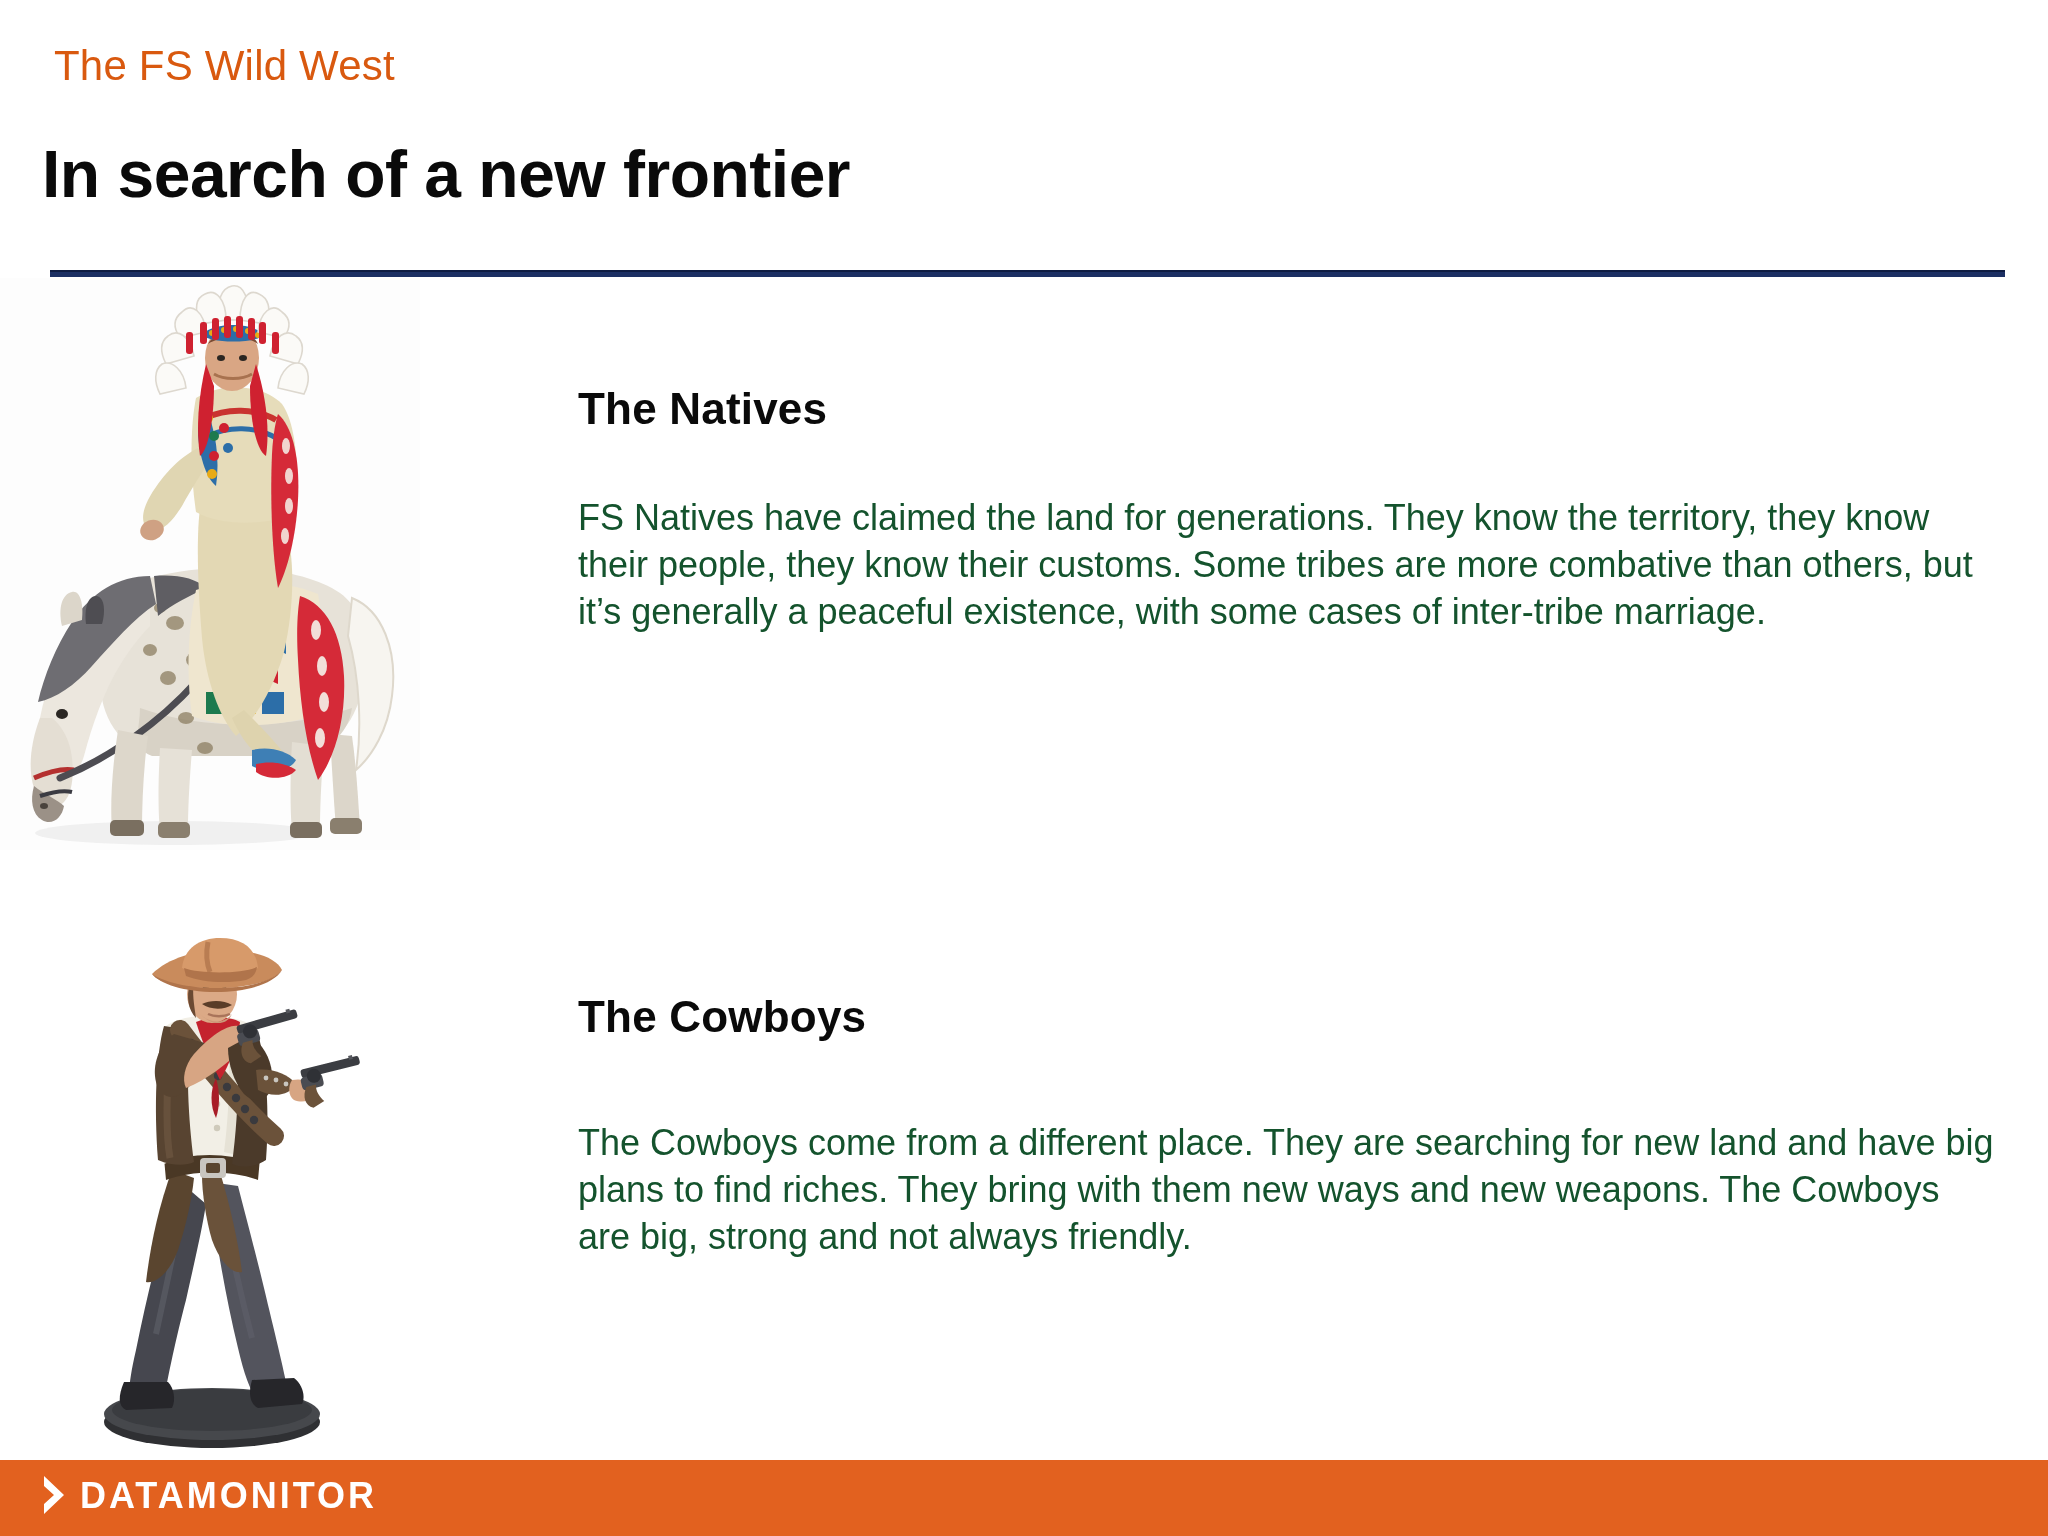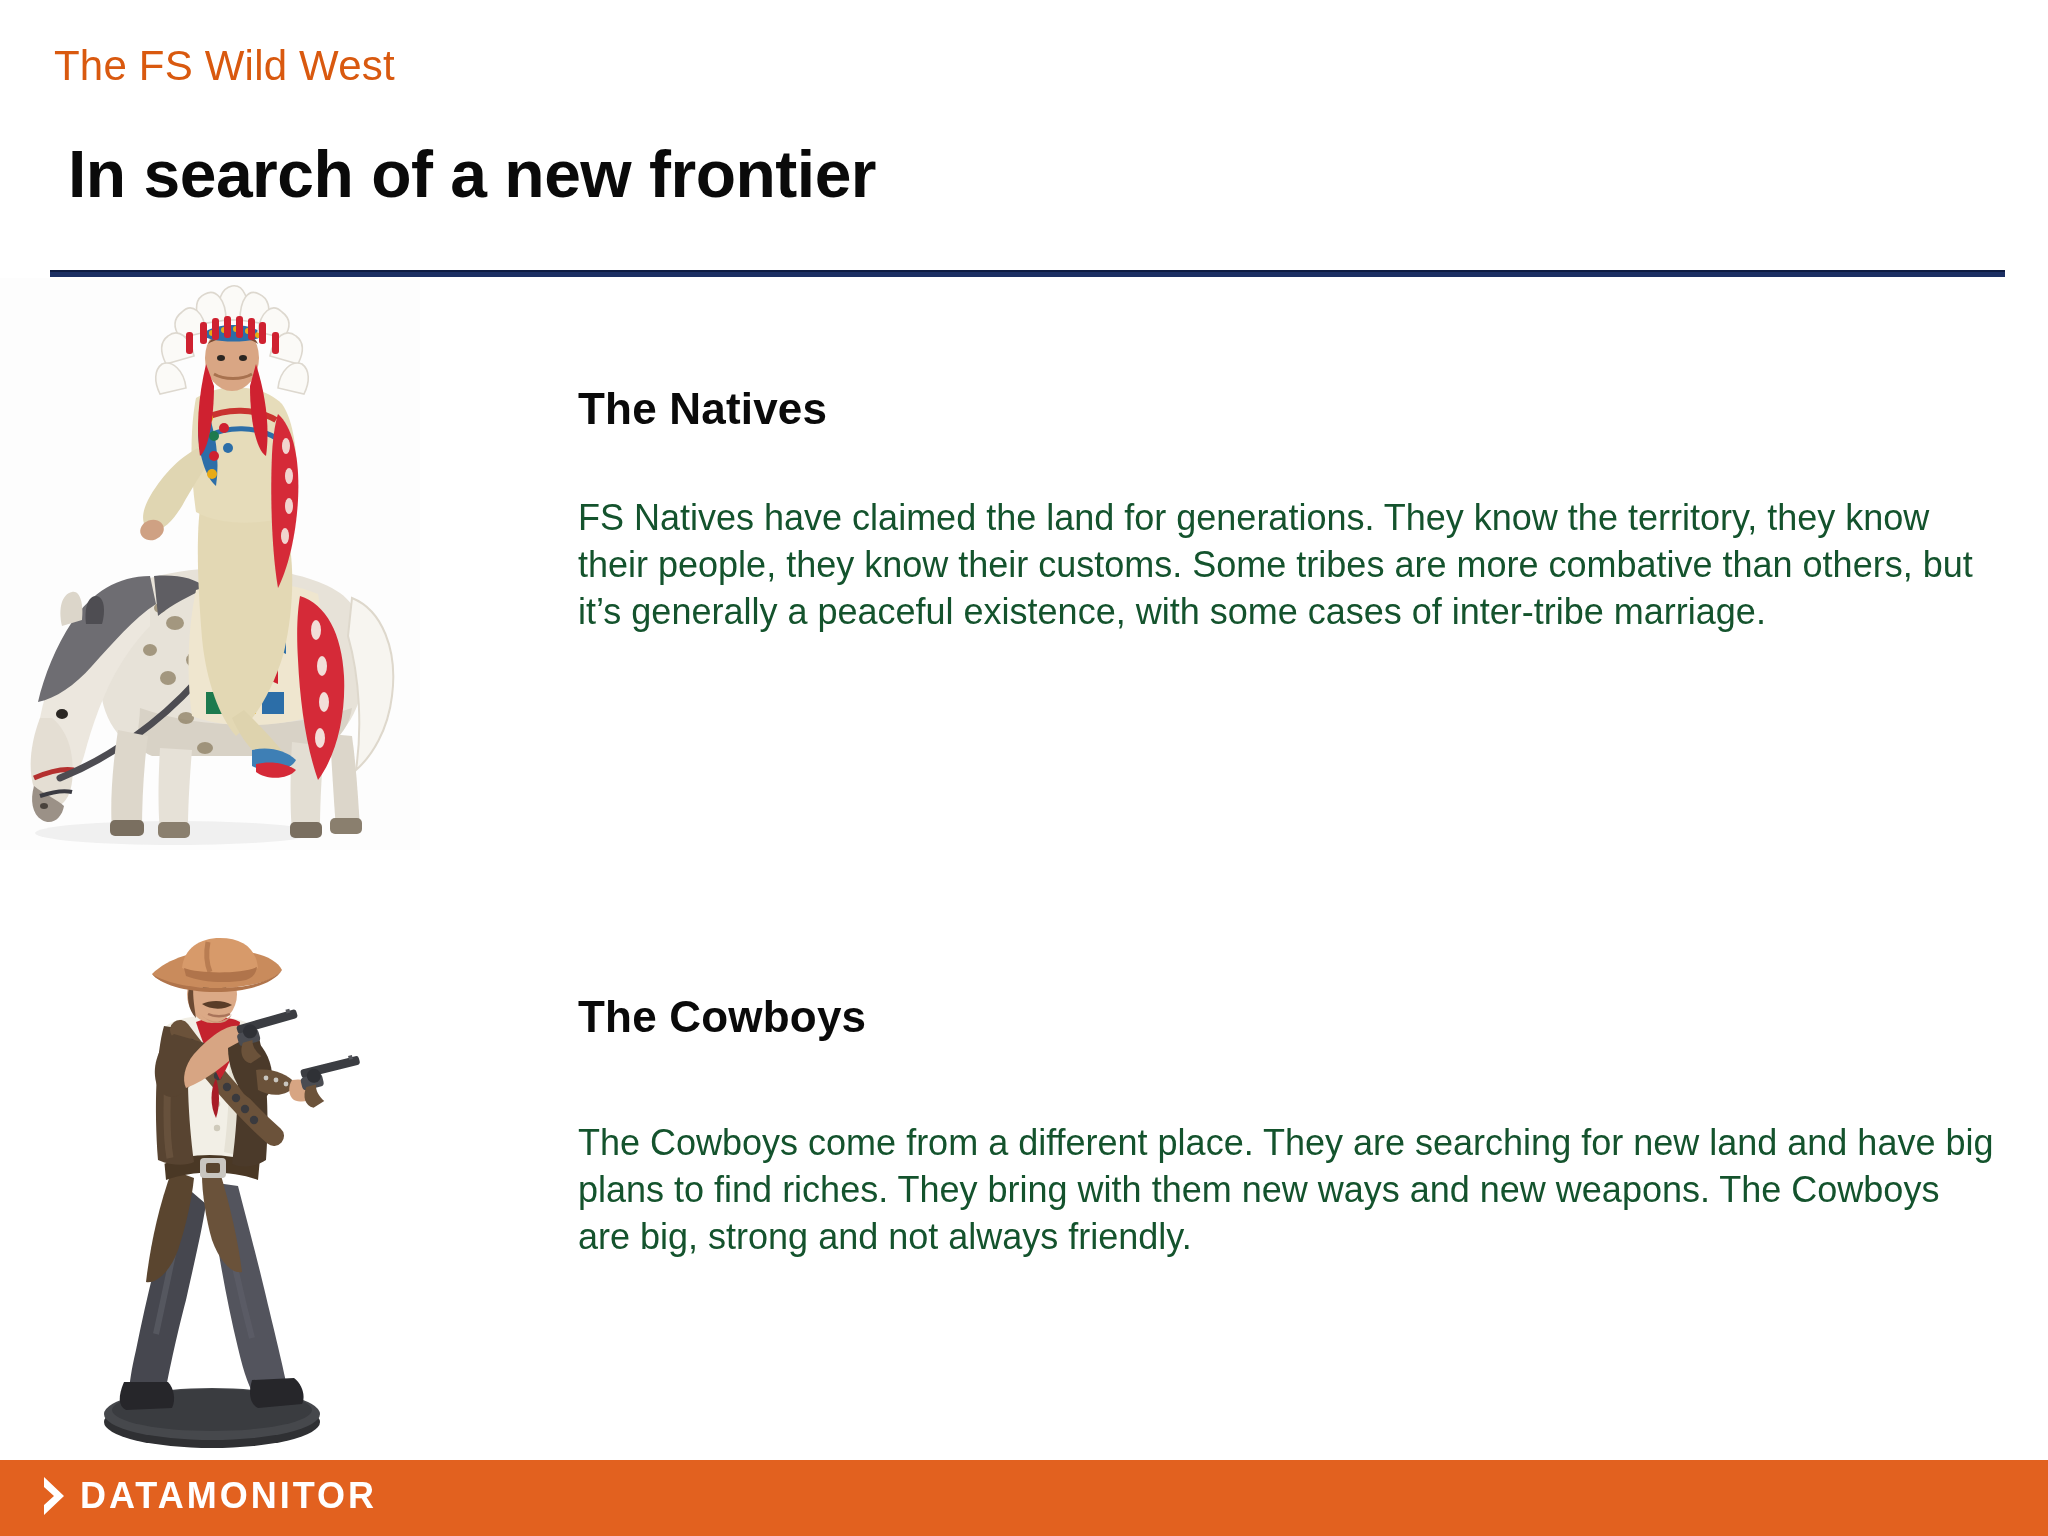--- a/index.html
+++ b/index.html
@@ -30,21 +30,21 @@
     top: 42px;
     font-size: 42px;
     font-weight: 400;
     letter-spacing: 0.2px;
     color: #D9590F;
     white-space: nowrap;
   }
 
   .slide-title {
     position: absolute;
-    left: 68px;
+    left: 42px;
     top: 136px;
     font-size: 66px;
     font-weight: 700;
     letter-spacing: -0.5px;
     color: #0a0a0a;
     white-space: nowrap;
   }
 
   .title-rule {
     position: absolute;
@@ -108,21 +108,20 @@
     bottom: 0;
     width: 2048px;
     height: 76px;
     background: #E2611F;
   }
   .brand {
     position: absolute;
     left: 42px;
     top: 14px;
     display: flex;
-    align-items: center;
     gap: 12px;
   }
   .brand-chevron {
     width: 26px;
     height: 42px;
     display: block;
   }
   .brand-text {
     font-size: 36px;
     font-weight: 700;

